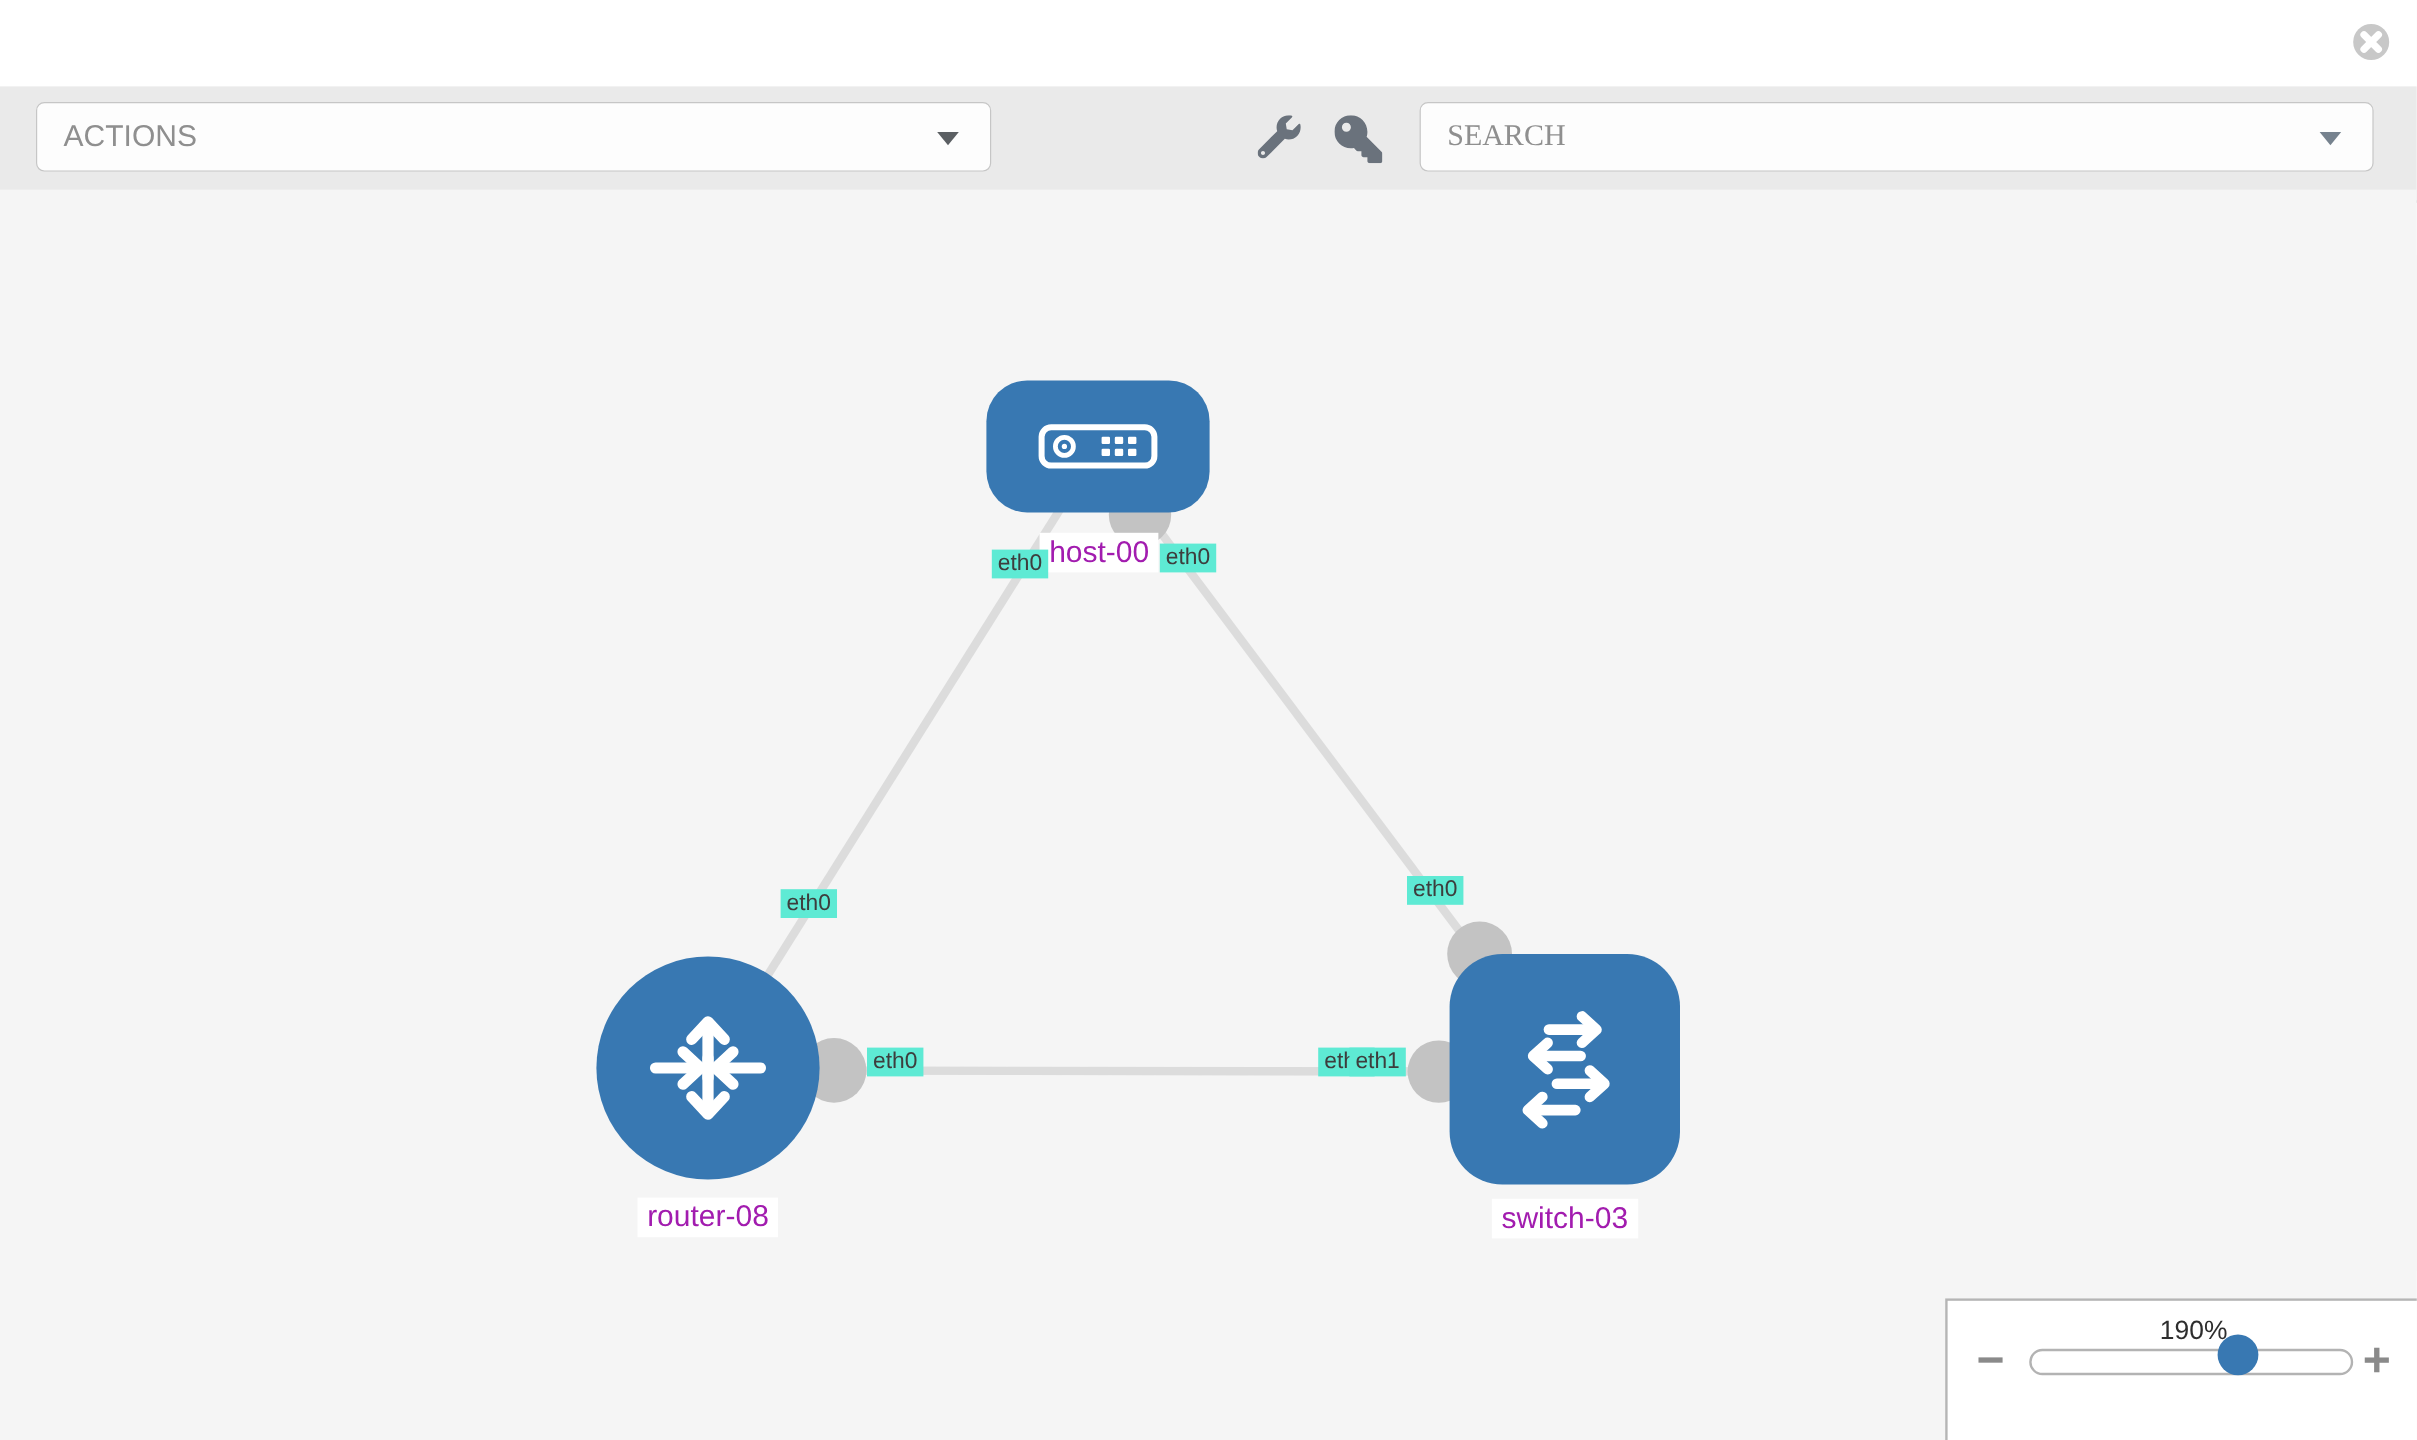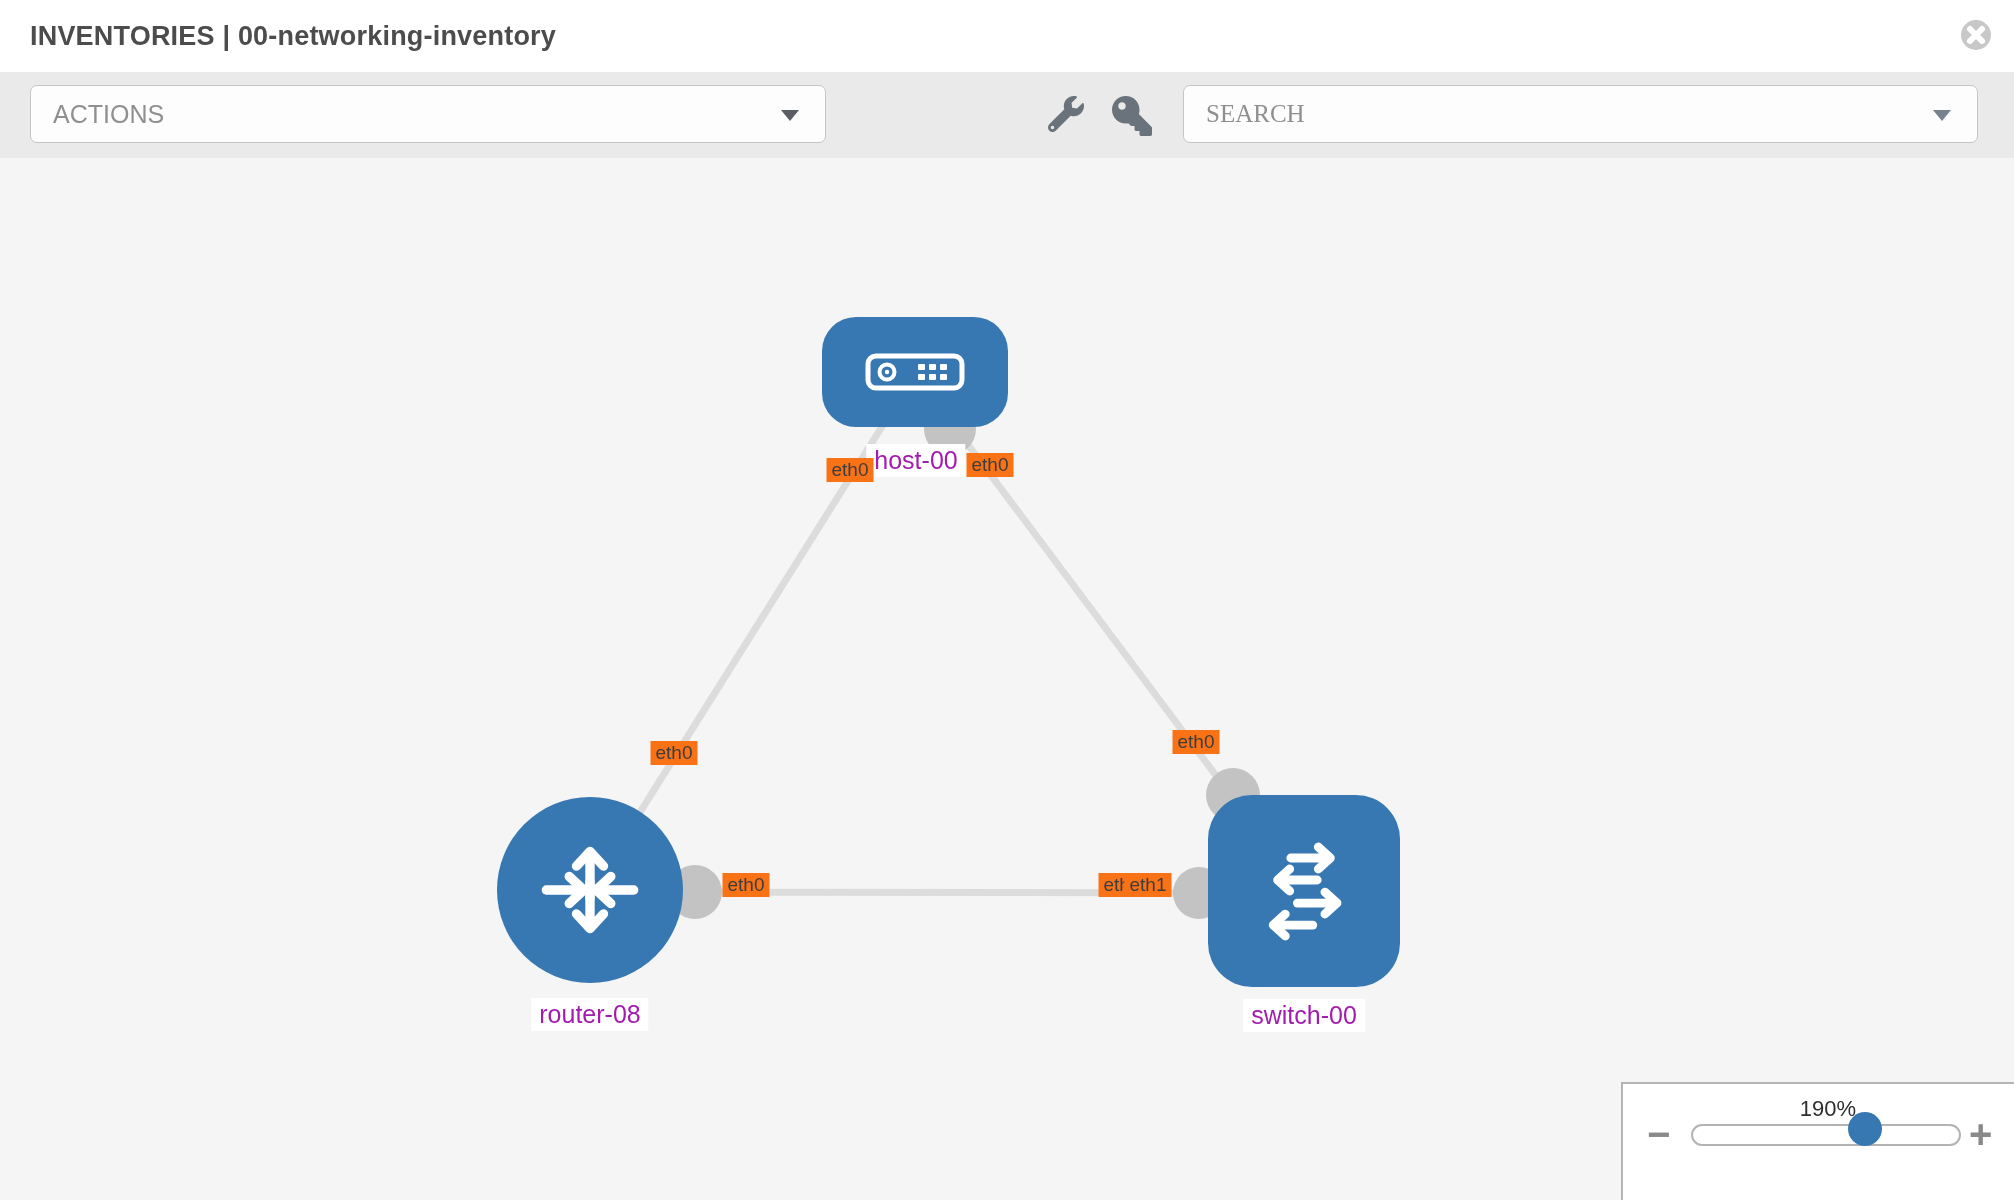--- a/index.html
+++ b/index.html
@@ -26,36 +26,35 @@
   
   .canvas { position:absolute; top:158px; left:0; width:2014px; height:1042px; background:#f5f5f5; }
   .links-layer { position:absolute; top:0; left:0; width:2014px; height:1042px; }
 
   .node { position:absolute; background:#3878b2; display:flex; align-items:center; justify-content:center; cursor:pointer; }
   .node.host { left:822px; top:159px; width:186px; height:110px; border-radius:34px; }
   .node.router { left:497px; top:639px; width:186px; height:186px; border-radius:50%; }
   .node.switch { left:1208px; top:637px; width:192px; height:192px; border-radius:44px; }
 
   .nlabel { position:absolute; transform:translateX(-50%); background:#ffffff; color:#a21caf; font-size:25px; padding:2px 8px; white-space:nowrap; }
-  .ilabel { position:absolute; transform:translateX(-50%); background:#f97316; color:#3d3d3d; font-size:19px; padding:1px 5px; white-space:nowrap; }
+  .ilabel { position:absolute; transform:translateX(-50%); background:#5eead4; color:#3d3d3d; font-size:19px; padding:1px 5px; white-space:nowrap; }
 
   
   .zoom-panel { position:absolute; left:1621px; top:924px; width:500px; height:280px; background:#ffffff; border:2px solid #b5b5b5; }
   .zoom-value { position:absolute; left:140px; top:12px; width:130px; text-align:center; font-size:22px; color:#2e2e2e; }
   .zoom-minus, .zoom-plus { position:absolute; top:30px; font-size:40px; font-weight:bold; color:#8a8a8a; cursor:pointer; line-height:40px; }
   .zoom-minus { left:24px; }
   .zoom-plus { left:346px; }
   .zoom-track { position:absolute; left:68px; top:40px; width:270px; height:22px; background:#fff; border:2px solid #b3b3b3; border-radius:12px; cursor:pointer; }
   .zoom-thumb { position:absolute; left:225px; top:28px; width:34px; height:34px; border-radius:50%; background:#3878b2; cursor:grab; }
 </style>
 </head>
 <body>
 
 <div class="header">
-  <div class="page-title">INVENTORIES | 00-networking-inventory</div>
   <div class="close-btn">
     <svg width="32" height="32" viewBox="0 0 32 32">
       <circle cx="16" cy="16" r="15" fill="#c8c8c8"></circle>
       <path d="M10 10 L22 22 M22 10 L10 22" stroke="#ffffff" stroke-width="6" stroke-linecap="round"></path>
     </svg>
   </div>
 </div>
 
 <div class="toolbar">
   <div class="dropdown actions-dd">
@@ -136,21 +135,21 @@
         <line x1="44" y1="61" x2="78" y2="61"></line>
         <polyline points="69,51 80,61 69,71"></polyline>
         <line x1="58" y1="81" x2="24" y2="81"></line>
         <polyline points="33,71 22,81 33,91"></polyline>
       </g>
     </svg>
   </div>
 
   <div class="nlabel" style="left:916px; top:286px;">host-00</div>
   <div class="nlabel" style="left:590px; top:840px;">router-08</div>
-  <div class="nlabel" style="left:1304px; top:841px;">switch-00</div>
+  <div class="nlabel" style="left:1304px; top:841px;">switch-03</div>
 
   <div class="ilabel" style="left:850px; top:300px;">eth0</div>
   <div class="ilabel" style="left:990px; top:295px;">eth0</div>
   <div class="ilabel" style="left:674px; top:583px;">eth0</div>
   <div class="ilabel" style="left:1196px; top:572px;">eth0</div>
   <div class="ilabel" style="left:746px; top:715px;">eth0</div>
   <div class="ilabel" style="left:1122px; top:715px;">eth0</div>
   <div class="ilabel" style="left:1148px; top:715px;">eth1</div>
 
   <div class="zoom-panel">

